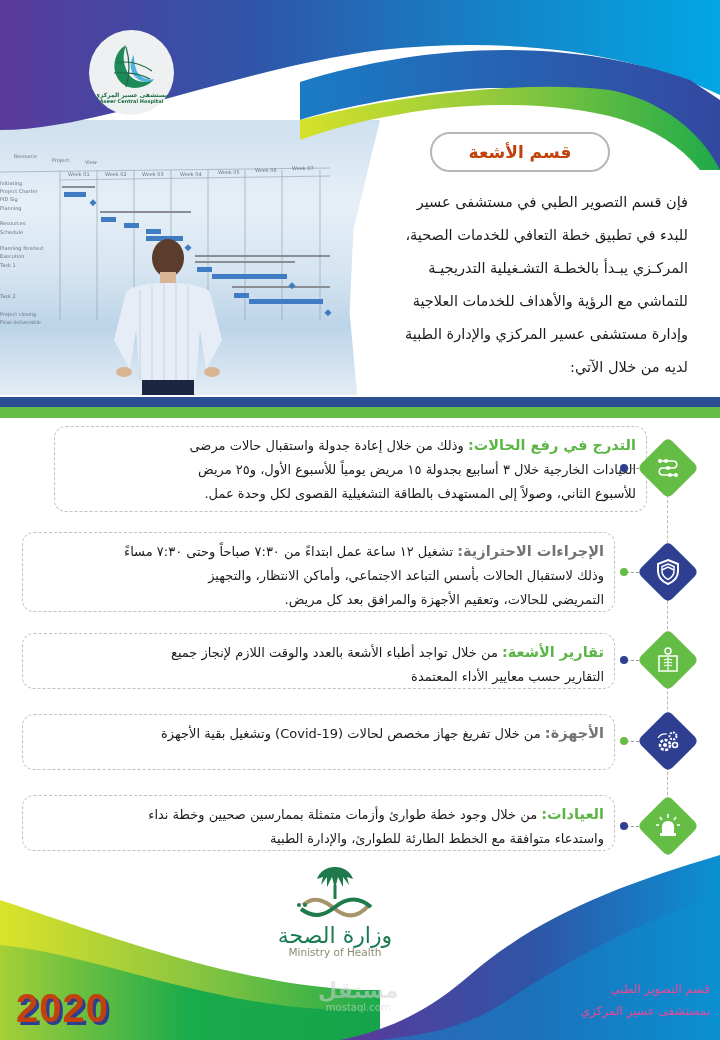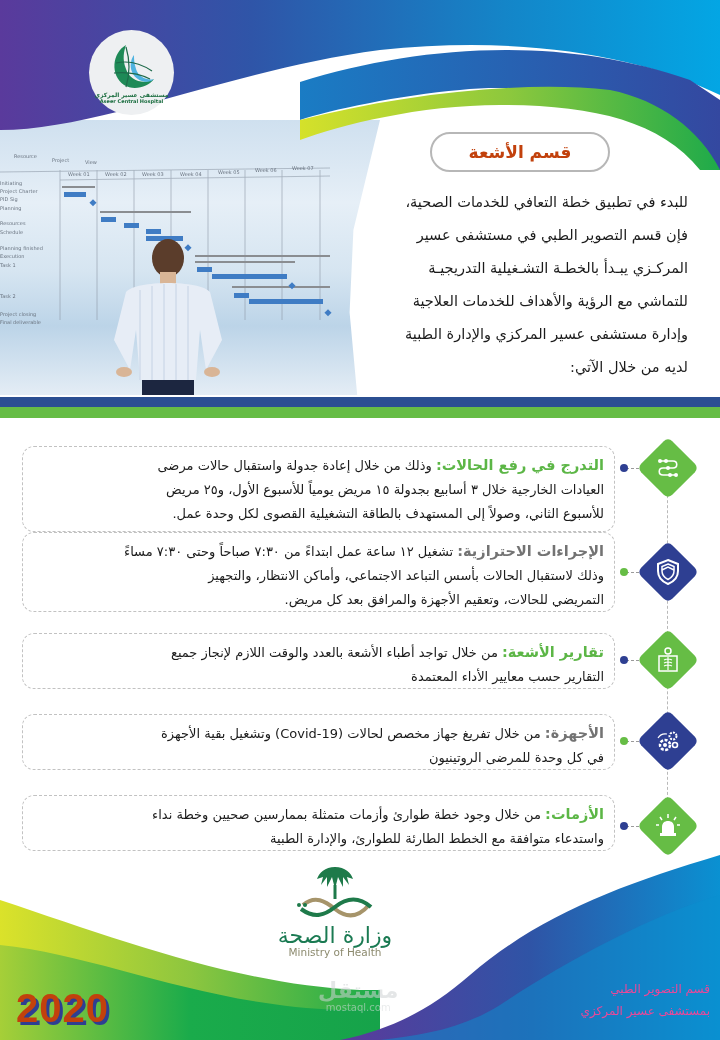--- a/index.html
+++ b/index.html
@@ -194,34 +194,34 @@
   </svg>
   <div class="logo-ar">مستشفى عسير المركزي</div>
   <div class="logo-en">Aseer Central Hospital</div>
 </div>
 
 <div class="title-pill">
   <span>قسم الأشعة</span>
 </div>
 
 <div class="intro">
+  <span class="line">فإن قسم التصوير الطبي في مستشفى عسير</span>
   <span class="line">للبدء في تطبيق خطة التعافي للخدمات الصحية،</span>
-  <span class="line">فإن قسم التصوير الطبي في مستشفى عسير</span>
   <span class="line">المركـزي يبـدأ بالخطـة التشـغيلية التدريجيـة</span>
   <span class="line">للتماشي مع الرؤية والأهداف للخدمات العلاجية</span>
   <span class="line">وإدارة مستشفى عسير المركزي والإدارة الطبية</span>
   <span class="line" style="text-align:right">لديه من خلال الآتي:</span>
 </div>
 
 <div class="band-blue"></div>
 <div class="band-green"></div>
 
 <div class="timeline-line"></div>
 
-<div class="card" style="top:446px; height:86px;">
+<div class="card" style="top:426px; height:86px;margin-left:32px;">
   <span class="line"><span class="head green">التدرج في رفع الحالات:</span><span> وذلك من خلال إعادة جدولة واستقبال حالات مرضى</span></span>
   <span class="line">العيادات الخارجية خلال ٣ أسابيع بجدولة ١٥ مريض يومياً للأسبوع الأول، و٢٥ مريض</span>
   <span class="line" style="text-align:right">للأسبوع الثاني، وصولاً إلى المستهدف بالطاقة التشغيلية القصوى لكل وحدة عمل.</span>
 </div>
 <div class="connector" style="left:626px; top:468px; width:18px;"></div>
 <div class="dot blue" style="left:620px; top:464px;"></div>
 <div class="diamond green" style="left:646px; top:446px;"></div>
 <svg class="diamond-icon" style="left:653px; top:453px;" viewBox="0 0 30 30">
   <g fill="none" stroke="#fff" stroke-width="1.6">
     <path d="M7,8 H20 C25,8 25,15 20,15 H10 C5,15 5,22 10,22 H23"></path>
@@ -257,35 +257,34 @@
 <div class="dot blue" style="left:620px; top:656px;"></div>
 <div class="diamond green" style="left:646px; top:638px;"></div>
 <svg class="diamond-icon" style="left:653px; top:645px;" viewBox="0 0 30 30">
   <circle cx="15" cy="6" r="3" fill="none" stroke="#fff" stroke-width="1.5"></circle>
   <rect x="6" y="11" width="18" height="15" fill="none" stroke="#fff" stroke-width="1.5"></rect>
   <path d="M15,12 V25 M11,15 Q15,13 19,15 M11,18 Q15,16 19,18 M11,21 Q15,19 19,21" fill="none" stroke="#fff" stroke-width="1.2"></path>
 </svg>
 
 <div class="card" style="top:714px; height:56px;">
   <span class="line"><span class="head blue">الأجهزة:</span><span> من خلال تفريغ جهاز مخصص لحالات (Covid-19) وتشغيل بقية الأجهزة</span></span>
-  <span class="line" style="text-align:right">في كل وحدة للمرضى الروتينيون</span>
 </div>
 <div class="connector" style="left:626px; top:741px; width:18px;"></div>
 <div class="dot green" style="left:620px; top:737px;"></div>
 <div class="diamond blue" style="left:646px; top:719px;"></div>
 <svg class="diamond-icon" style="left:653px; top:726px;" viewBox="0 0 30 30">
   <circle cx="12" cy="19" r="5" fill="none" stroke="#fff" stroke-width="2.5" stroke-dasharray="3 1.5"></circle>
   <circle cx="12" cy="19" r="2" fill="#fff"></circle>
   <circle cx="20" cy="10" r="3.5" fill="none" stroke="#fff" stroke-width="2" stroke-dasharray="2 1.2"></circle>
   <circle cx="22" cy="19" r="2.5" fill="none" stroke="#fff" stroke-width="1.6"></circle>
   <path d="M5,12 Q8,7 14,8" fill="none" stroke="#fff" stroke-width="1.2"></path>
 </svg>
 
 <div class="card" style="top:795px; height:56px;">
-  <span class="line"><span class="head green">الأزمات:</span><span> من خلال وجود خطة طوارئ وأزمات متمثلة بممارسين صحيين وخطة نداء</span></span>
+  <span class="line"><span class="head green">العيادات:</span><span> من خلال وجود خطة طوارئ وأزمات متمثلة بممارسين صحيين وخطة نداء</span></span>
   <span class="line" style="text-align:right">واستدعاء متوافقة مع الخطط الطارئة للطوارئ، والإدارة الطبية</span>
 </div>
 <div class="connector" style="left:626px; top:826px; width:18px;"></div>
 <div class="dot blue" style="left:620px; top:822px;"></div>
 <div class="diamond green" style="left:646px; top:804px;"></div>
 <svg class="diamond-icon" style="left:653px; top:811px;" viewBox="0 0 30 30">
   <path d="M9,22 V16 C9,12 11.5,10 15,10 C18.5,10 21,12 21,16 V22 Z" fill="#fff"></path>
   <rect x="7" y="22" width="16" height="3" fill="#fff"></rect>
   <path d="M15,3 V7 M7,6 L9,9 M23,6 L21,9 M3,14 H6 M24,14 H27" stroke="#fff" stroke-width="1.5"></path>
 </svg>

